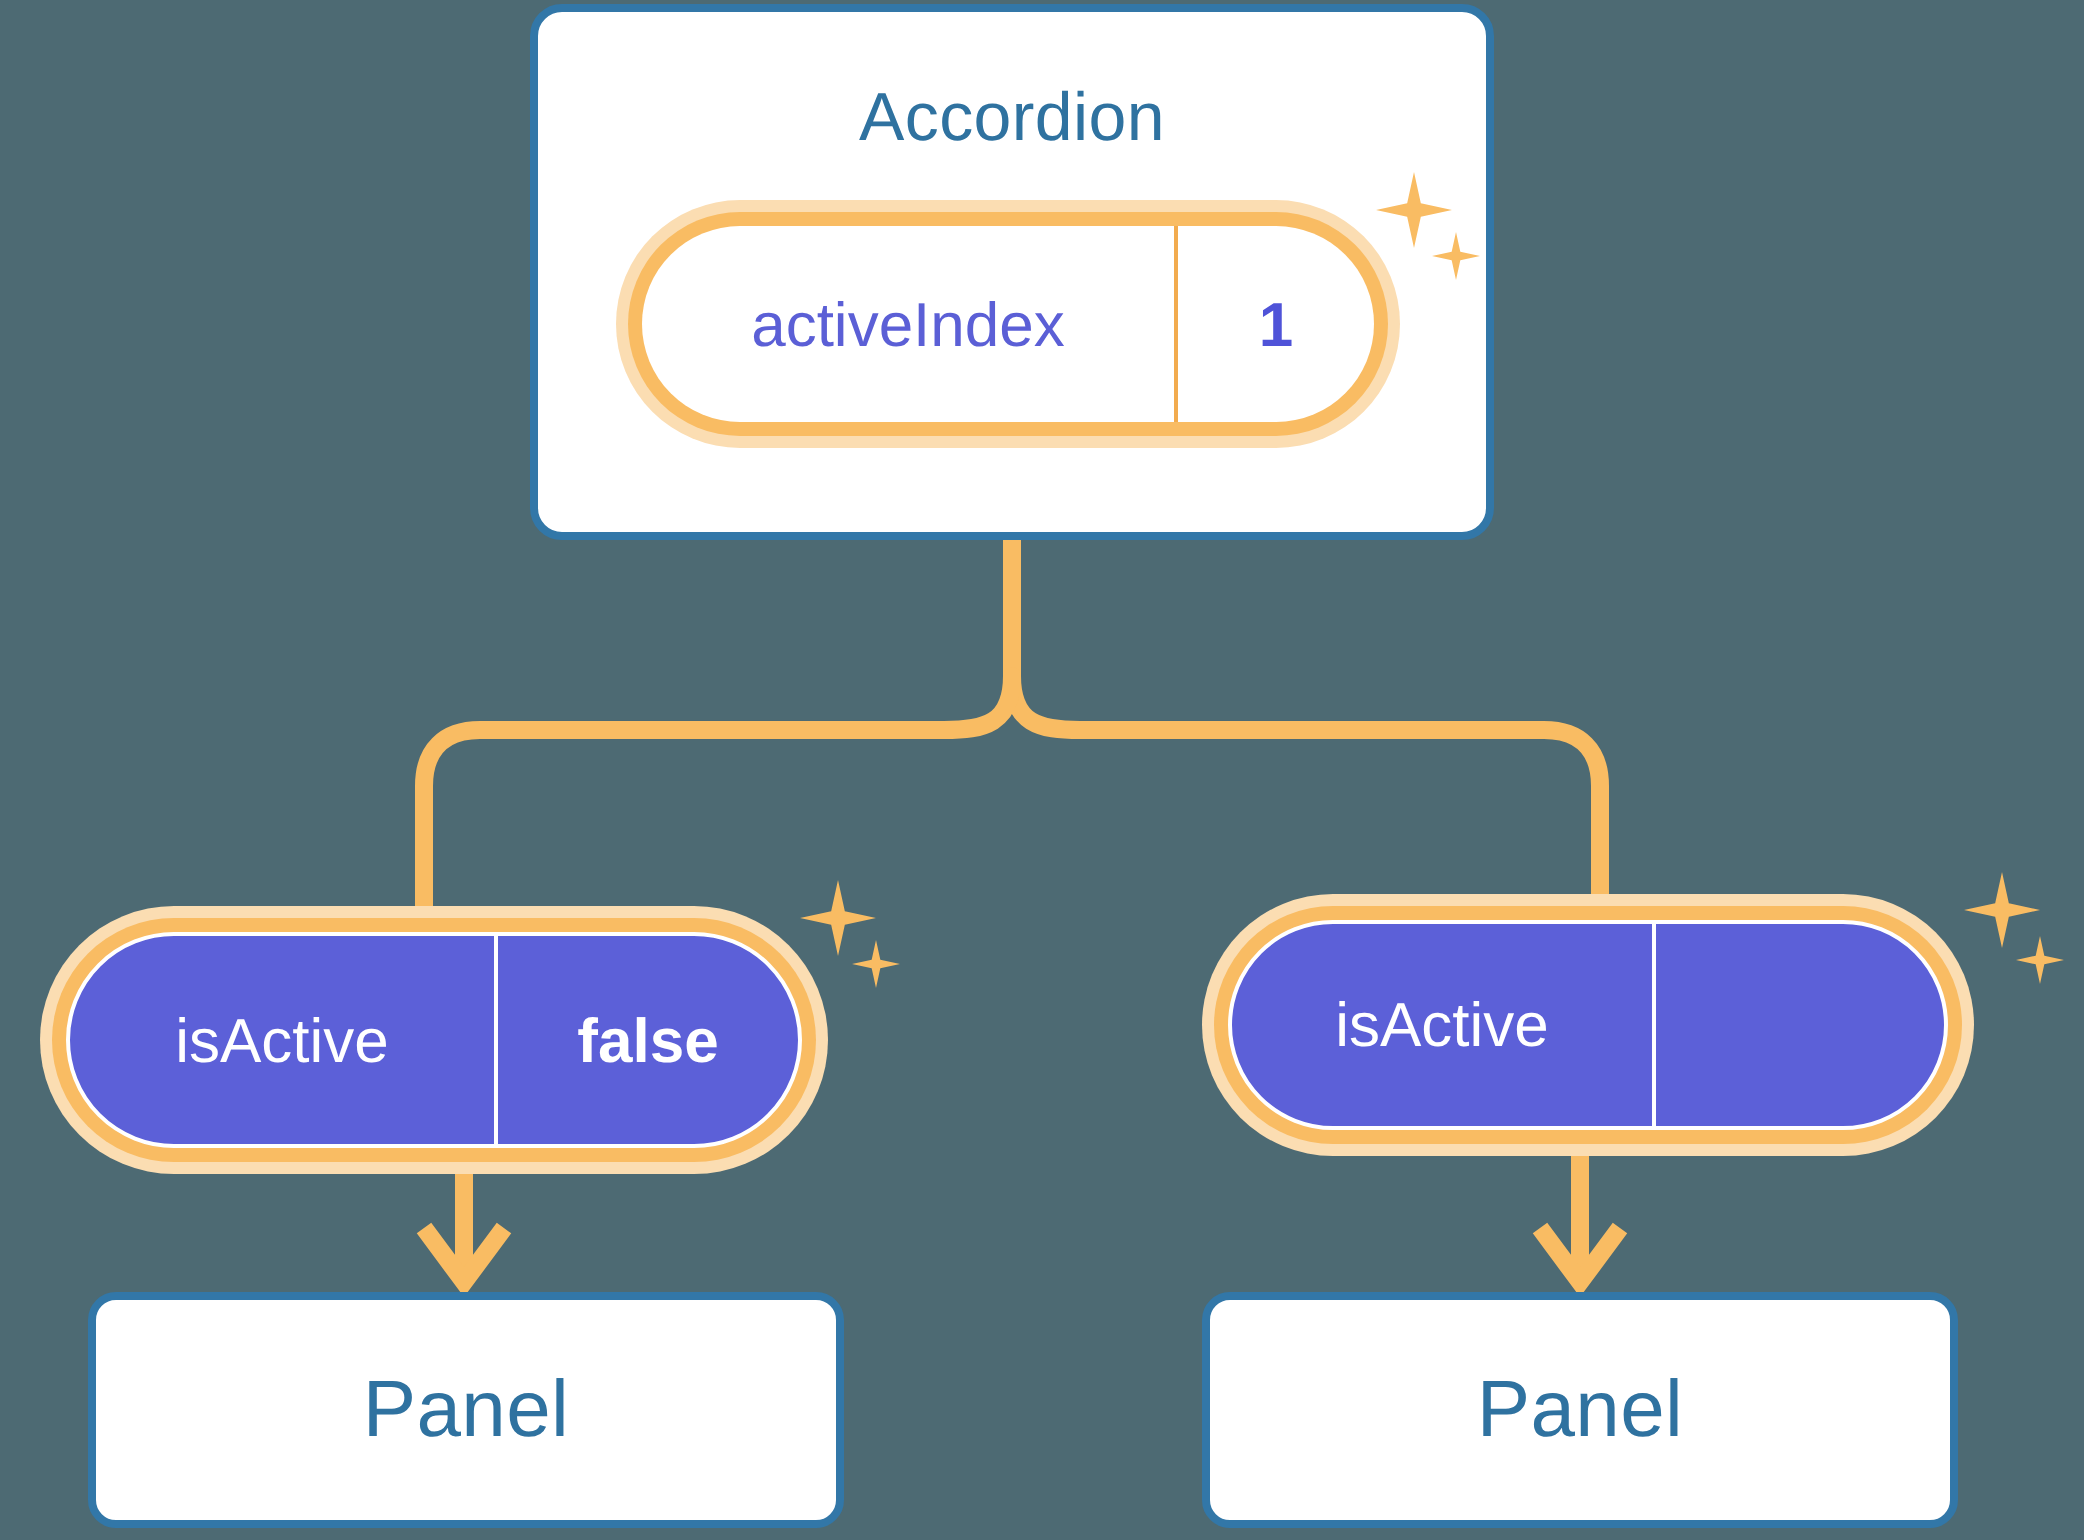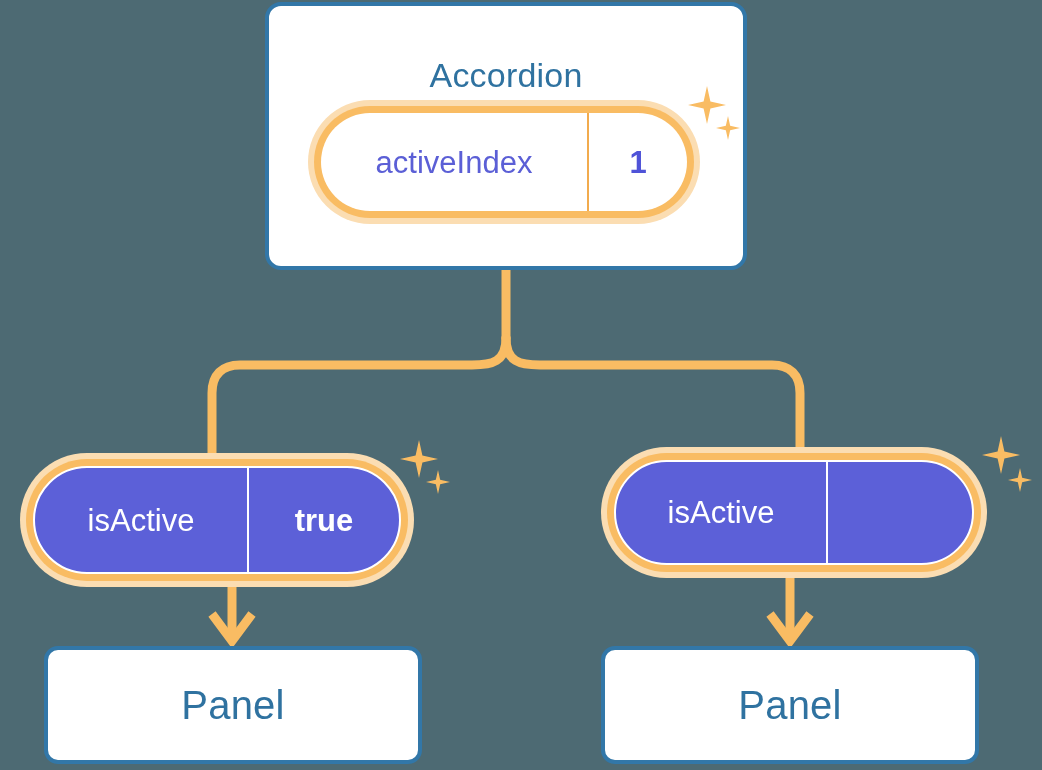--- a/index.html
+++ b/index.html
@@ -51,21 +51,21 @@
     top: 2px;
     width: 482px;
     height: 268px;
     border-radius: 16px;
     display: block;
   }
   #accordion-card .node-title {
     position: absolute;
     left: 0;
     right: 0;
-    top: 52px;
+    top: 36px;
     text-align: center;
     font-size: 34px;
   }
 
   #panel-left-card {
     left: 44px;
     top: 646px;
     width: 378px;
     height: 118px;
   }
@@ -246,21 +246,21 @@
   <div class="sparkle-group" id="sparkles-accordion">
     <div class="sparkle spark-big s1"></div>
     <div class="sparkle spark-small s2"></div>
   </div>
 
   <div class="state-pill filled" id="isactive-left-pill">
     <div class="ring-outer"></div>
     <div class="ring-inner"></div>
     <div class="pill-body">
       <div class="pill-key">isActive</div>
-      <div class="pill-val">true</div>
+      <div class="pill-val">false</div>
     </div>
   </div>
 
   <div class="sparkle-group" id="sparkles-left">
     <div class="sparkle spark-big s1"></div>
     <div class="sparkle spark-small s2"></div>
   </div>
 
   <div class="node-card" id="panel-left-card">
     <div class="node-title">Panel</div>

